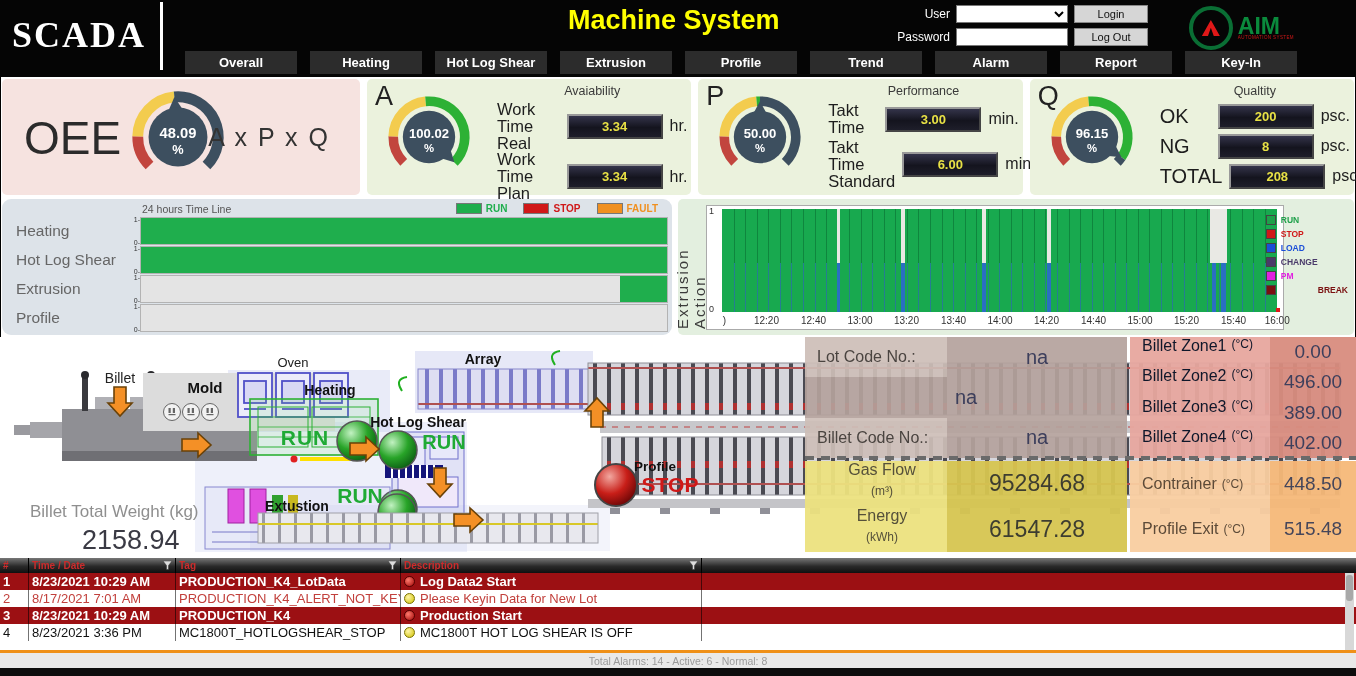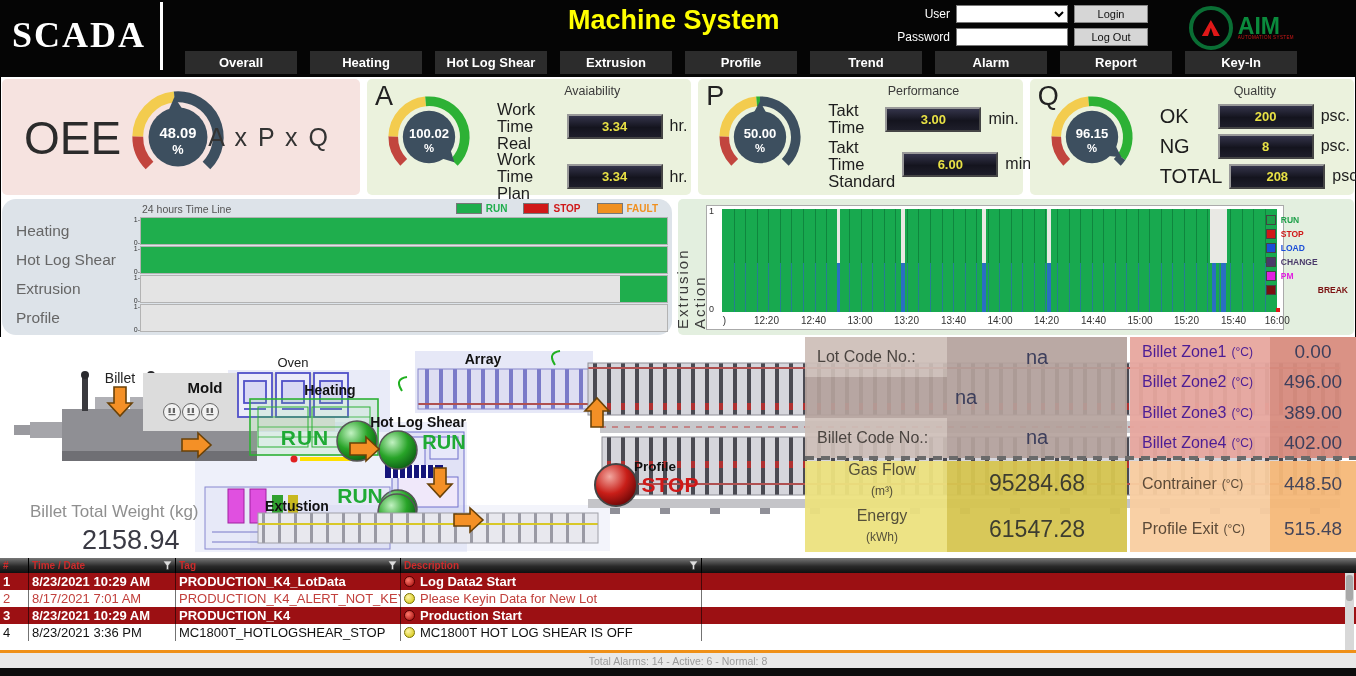--- a/index.html
+++ b/index.html
@@ -42,21 +42,21 @@
   .kpi-rows{position:absolute;left:130px;right:4px;top:22px;bottom:4px;display:flex;
             flex-direction:column;justify-content:space-around;}
   .metric-row{display:flex;align-items:center;gap:7px;}
   .metric-label{width:102px;font-size:16.5px;color:#1d1d1d;line-height:1.02;}
   .metric-label.big{font-size:20px;}
   .vbox{width:92px;height:21px;flex:none;background:linear-gradient(#34344a,#14141e 55%,#1e1e2a);
         border:2px outset #999;color:#e8e145;font-weight:bold;font-size:13px;display:flex;
         align-items:center;justify-content:center;}
   .metric-unit{font-size:16px;color:#1d1d1d;}
   
-  #timeline-panel{position:absolute;left:2px;top:199px;width:670px;height:136px;background:#dde3e9;border-radius:14px;}
+  #timeline-panel{position:absolute;left:2px;top:199px;width:670px;height:136px;background:#dde3e9;border-radius:9px;}
   #tl-title{position:absolute;left:140px;top:4px;font-size:10.5px;color:#555;}
   #tl-legend{position:absolute;right:14px;top:4px;display:flex;gap:16px;}
   .leg-item{display:flex;align-items:center;gap:4px;font-size:10px;font-weight:bold;}
   .leg-swatch{width:24px;height:9px;border:1px solid #777;}
   #tl-rows{position:absolute;left:0;top:17px;right:4px;bottom:2px;display:flex;flex-direction:column;justify-content:space-around;}
   .tl-row{display:flex;align-items:center;height:28px;}
   .tl-label{width:112px;padding-left:14px;font-size:15.5px;color:#666;}
   .tl-ticks{width:12px;height:26px;position:relative;font-size:7px;color:#333;}
   .tl-ticks span{position:absolute;right:0;}
   .tl-bar{flex:1;height:26px;background:#e4e4e4;border:1px solid #b3b3b3;position:relative;}
@@ -90,21 +90,21 @@
   .ovl-label{display:flex;align-items:baseline;gap:5px;padding-left:12px;font-size:16px;color:#4a4440;}
   .ovl-unit{font-size:12px;}
   .ovl-value{display:flex;align-items:center;justify-content:center;font-size:19px;color:#3d3f5c;}
   #codes-panel{left:805px;top:0;width:322px;height:121px;}
   #codes-panel .ovl-label{width:130px;align-self:stretch;align-items:center;background:rgba(205,190,183,.92);}
   #codes-panel .ovl-value{flex:1;align-self:stretch;background:rgba(180,162,156,.92);font-size:20px;}
   #cons-panel{left:805px;top:124px;width:322px;height:91px;}
   #cons-panel .ovl-label{width:130px;align-self:stretch;align-items:center;background:rgba(236,226,126,.95);color:#55503a;flex-direction:column;}
   #cons-panel .ovl-value{flex:1;align-self:stretch;background:rgba(214,197,80,.95);font-size:23px;color:#3d3d30;}
   #zones-panel{left:1130px;top:0;width:226px;height:121px;}
-  #zones-panel .ovl-label{width:128px;align-self:stretch;align-items:center;background:rgba(231,166,158,.95);color:#4c1d95;}
+  #zones-panel .ovl-label{width:128px;align-self:stretch;align-items:flex-start;background:rgba(231,166,158,.95);color:#0f172a;}
   #zones-panel .ovl-value{flex:1;align-self:stretch;background:rgba(216,140,126,.95);color:#3d3f5c;}
   #temps-panel{left:1130px;top:124px;width:226px;height:91px;}
   #temps-panel .ovl-label{width:128px;align-self:stretch;align-items:center;background:rgba(249,206,160,.95);color:#5c4a38;}
   #temps-panel .ovl-value{flex:1;align-self:stretch;background:rgba(246,184,120,.95);color:#45465a;}
   #dash-line{position:absolute;left:805px;top:119px;width:551px;height:4px;
              background:repeating-linear-gradient(90deg,#6a6a6a 0 9px,transparent 9px 16px);}
   
   #alarm{position:absolute;left:0;top:558px;width:1356px;height:118px;background:#141414;}
   #al-header{display:flex;height:15px;background:linear-gradient(#777,#2a2a2a 55%,#101010);}
   .al-hcell{display:flex;align-items:center;padding:0 3px;border-right:1px solid #000;

